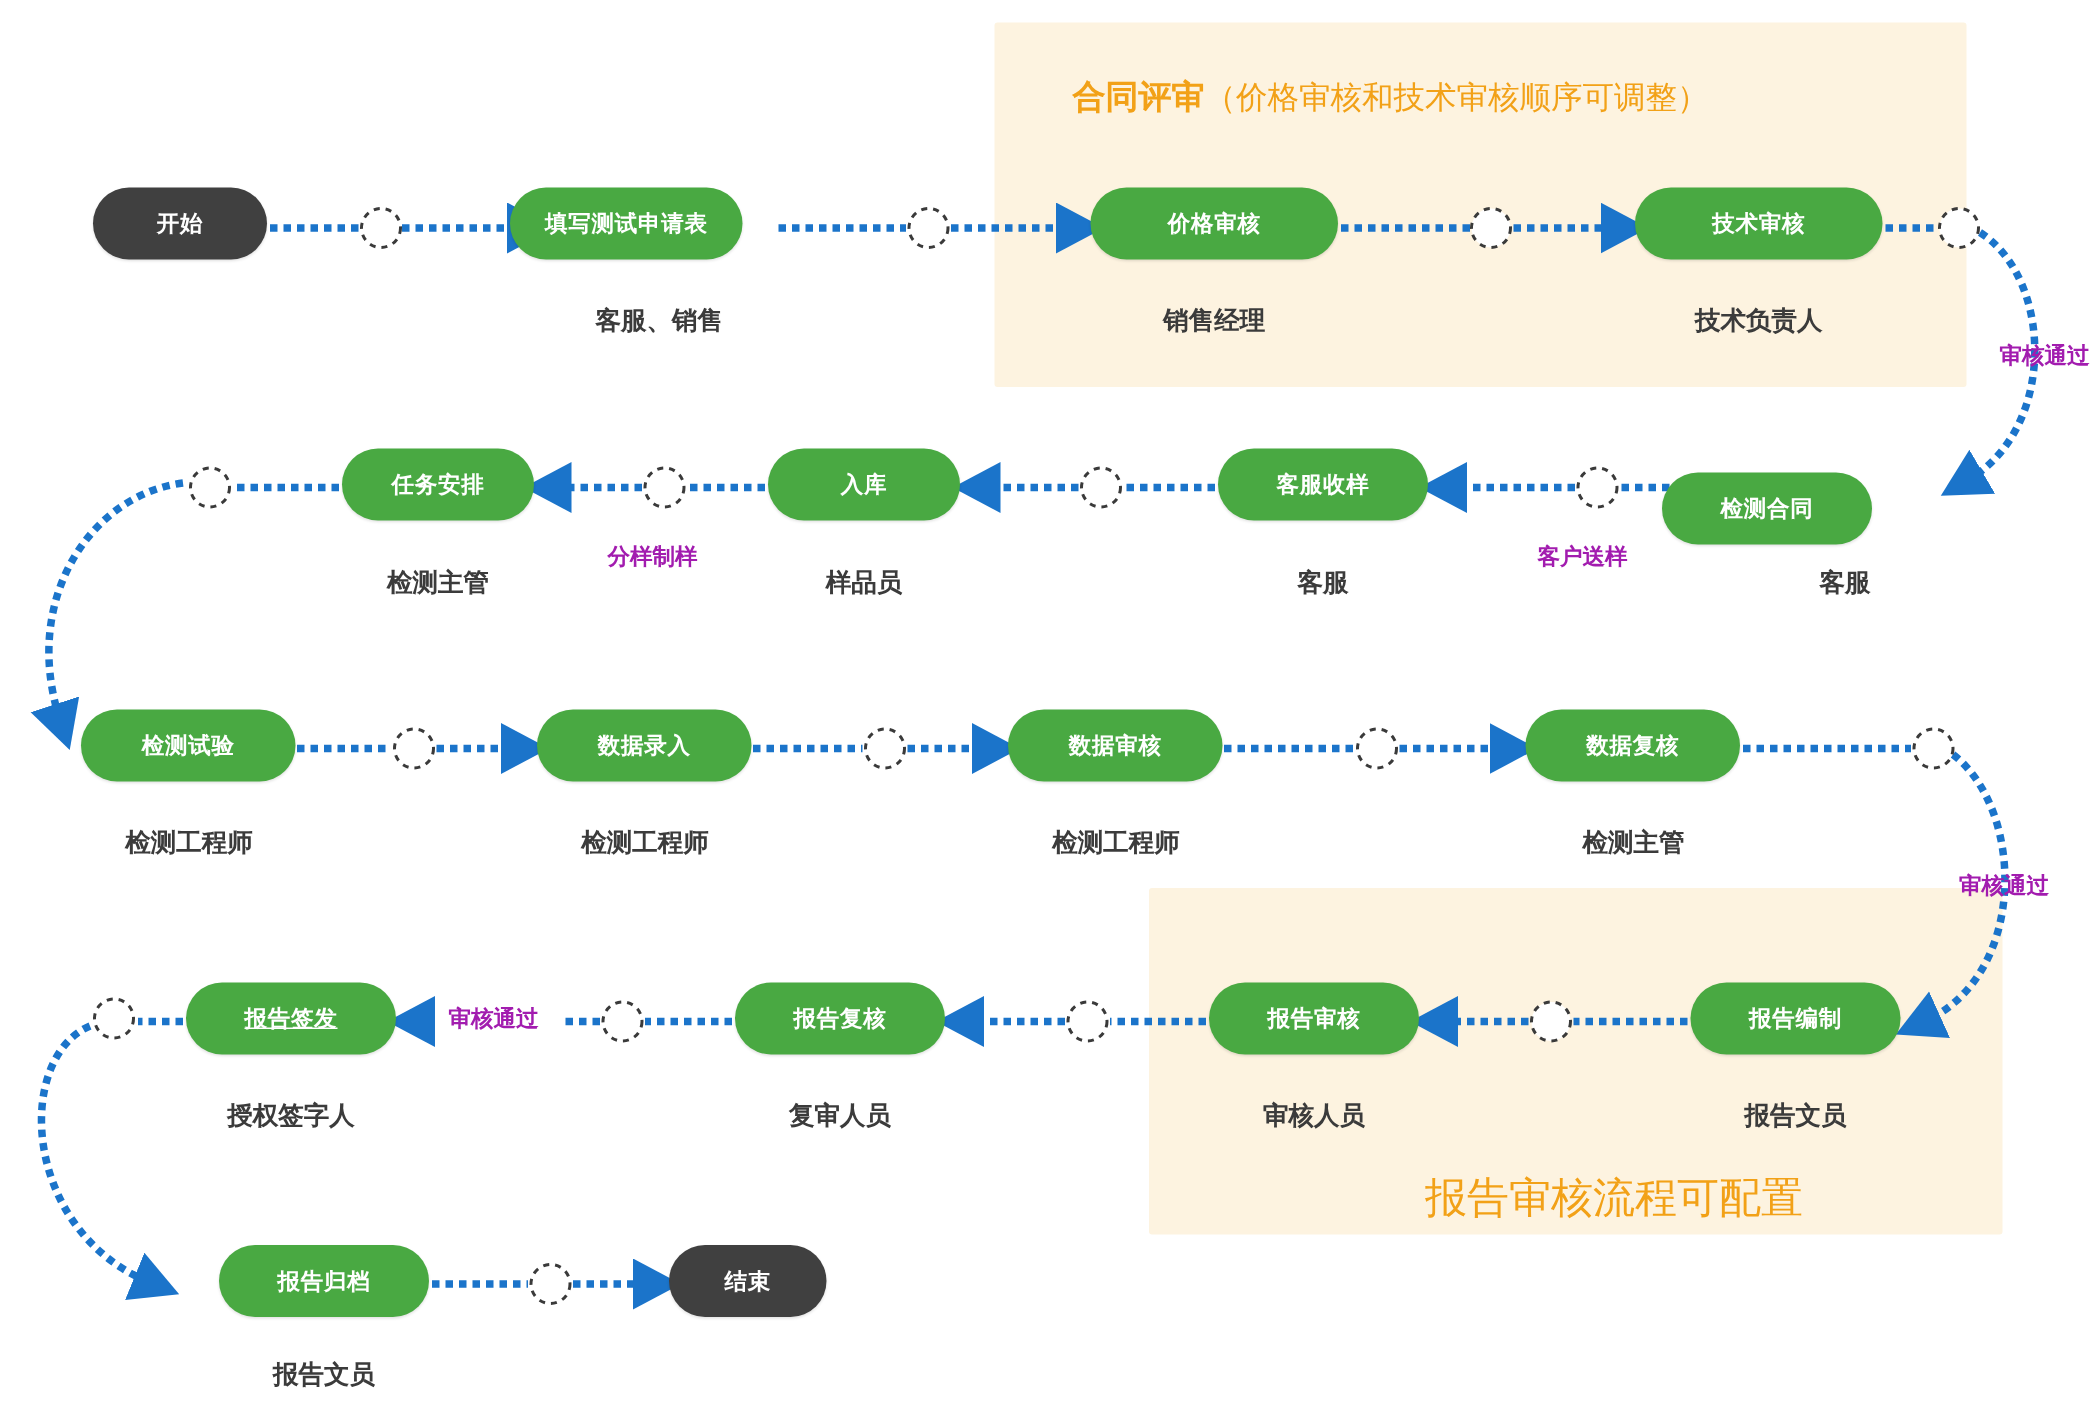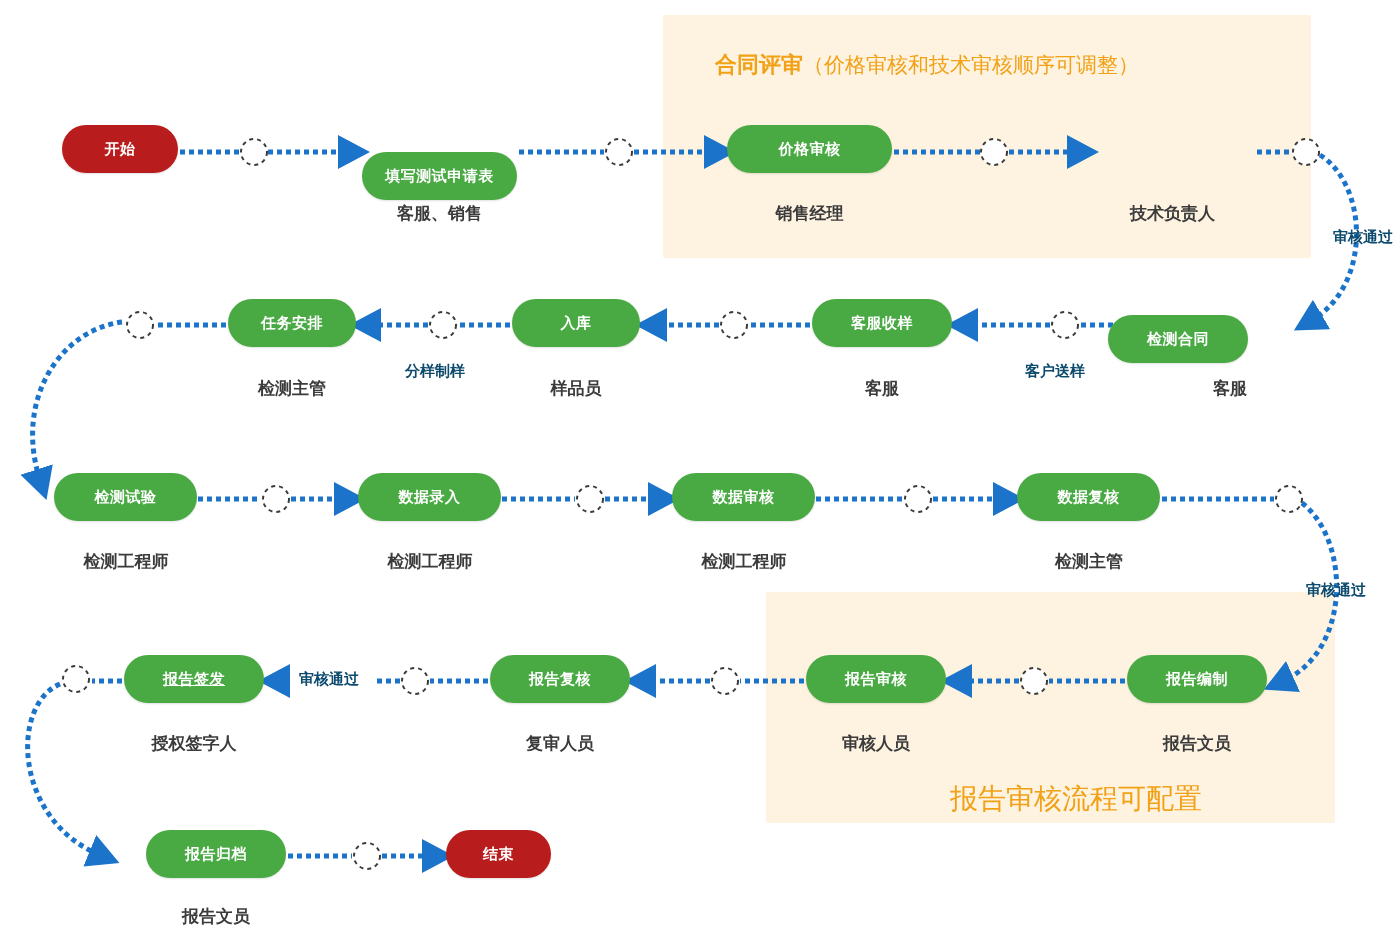--- a/index.html
+++ b/index.html
@@ -59,34 +59,34 @@
     height: 48px;
     border-radius: 24px;
     color: #ffffff;
     font-size: 15px;
     font-weight: bold;
     letter-spacing: 0.5px;
     box-shadow: 0 1px 2px rgba(0,0,0,0.12);
     box-sizing: border-box;
   }
   .node.green { background: #49a942; }
-  .node.blue  { background: #b91c1c; }
+  .node.blue  { background: #404040; }
   .role {
     position: absolute;
     white-space: nowrap;
     font-size: 17px;
     color: #3b3b3b;
     text-align: center;
     font-weight: bold;
   }
   .edge-label {
     position: absolute;
     white-space: nowrap;
     font-size: 15px;
-    color: #0c4a6e;
+    color: #a21caf;
     font-weight: bold;
   }
   .edge-label.plain { background: #ffffff; padding: 0 2px; }
 </style>
 </head>
 <body>
 
 <div id="stage">
 
   <div class="panel" style="left:663px; top:15px; width:648px; height:243px;"></div>
@@ -168,30 +168,33 @@
       <circle cx="415" cy="681" r="13"></circle>
       <circle cx="76" cy="679" r="13"></circle>
       <circle cx="367" cy="856" r="13"></circle>
     </g>
   </svg>
 
   <div class="node blue" style="left:62px; top:125px; width:116px;">
       <span>开始</span>
     </div>
 
-  <div class="node green" style="left:362px; top:125px; width:155px;margin-top:27px;">
+  <div class="node green" style="left:340px; top:125px; width:155px;">
       <span>填写测试申请表</span>
     </div>
   <div class="role" style="left:362px; top:202px; width:155px;">客服、销售</div>
 
   <div class="node green" style="left:727px; top:125px; width:165px;">
       <span>价格审核</span>
     </div>
   <div class="role" style="left:727px; top:202px; width:165px;">销售经理</div>
 
+  <div class="node green" style="left:1090px; top:125px; width:165px;">
+      <span>技术审核</span>
+    </div>
   <div class="role" style="left:1090px; top:202px; width:165px;">技术负责人</div>
 
   <div class="node green" style="left:1108px; top:299px; width:140px;margin-top:16px;">
       <span>检测合同</span>
     </div>
   <div class="role" style="left:1160px; top:377px; width:140px;">客服</div>
 
   <div class="node green" style="left:812px; top:299px; width:140px;">
       <span>客服收样</span>
     </div>

